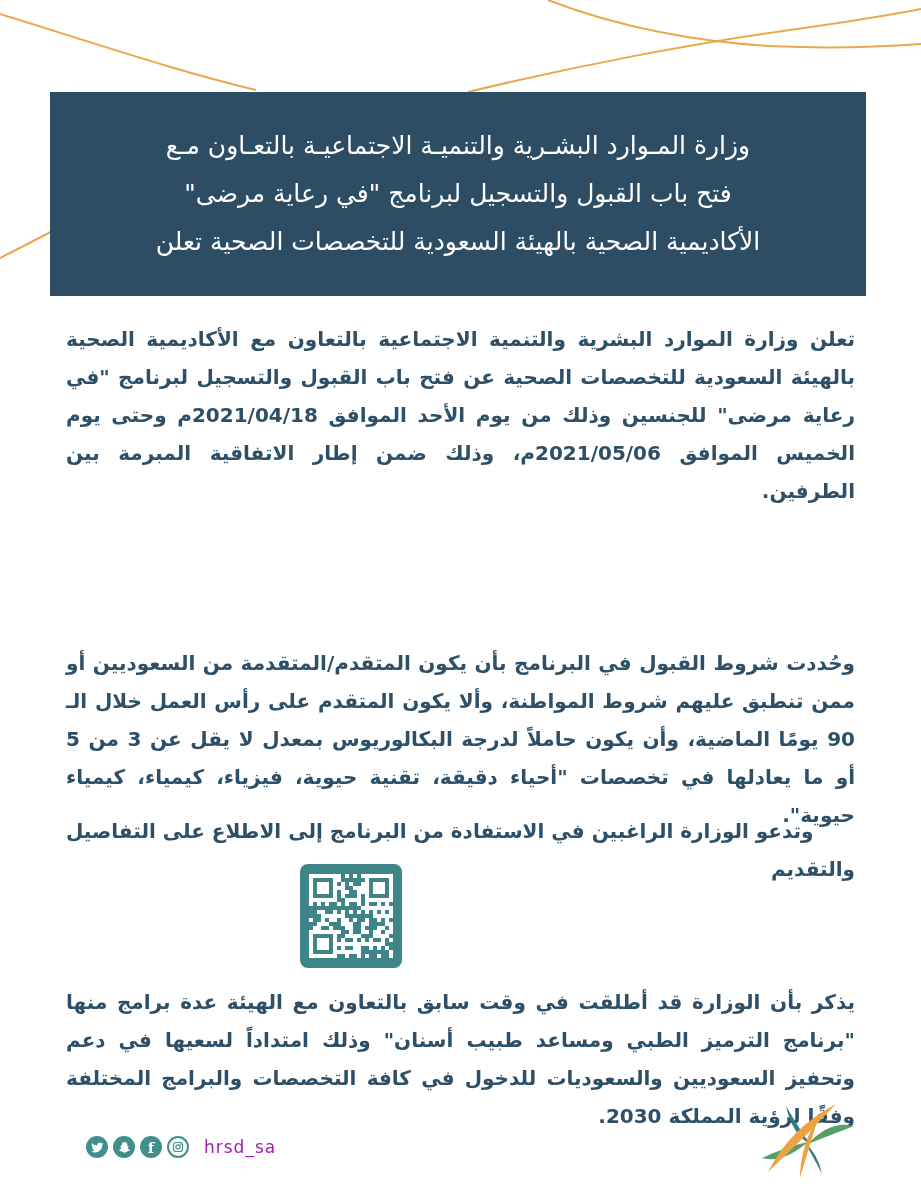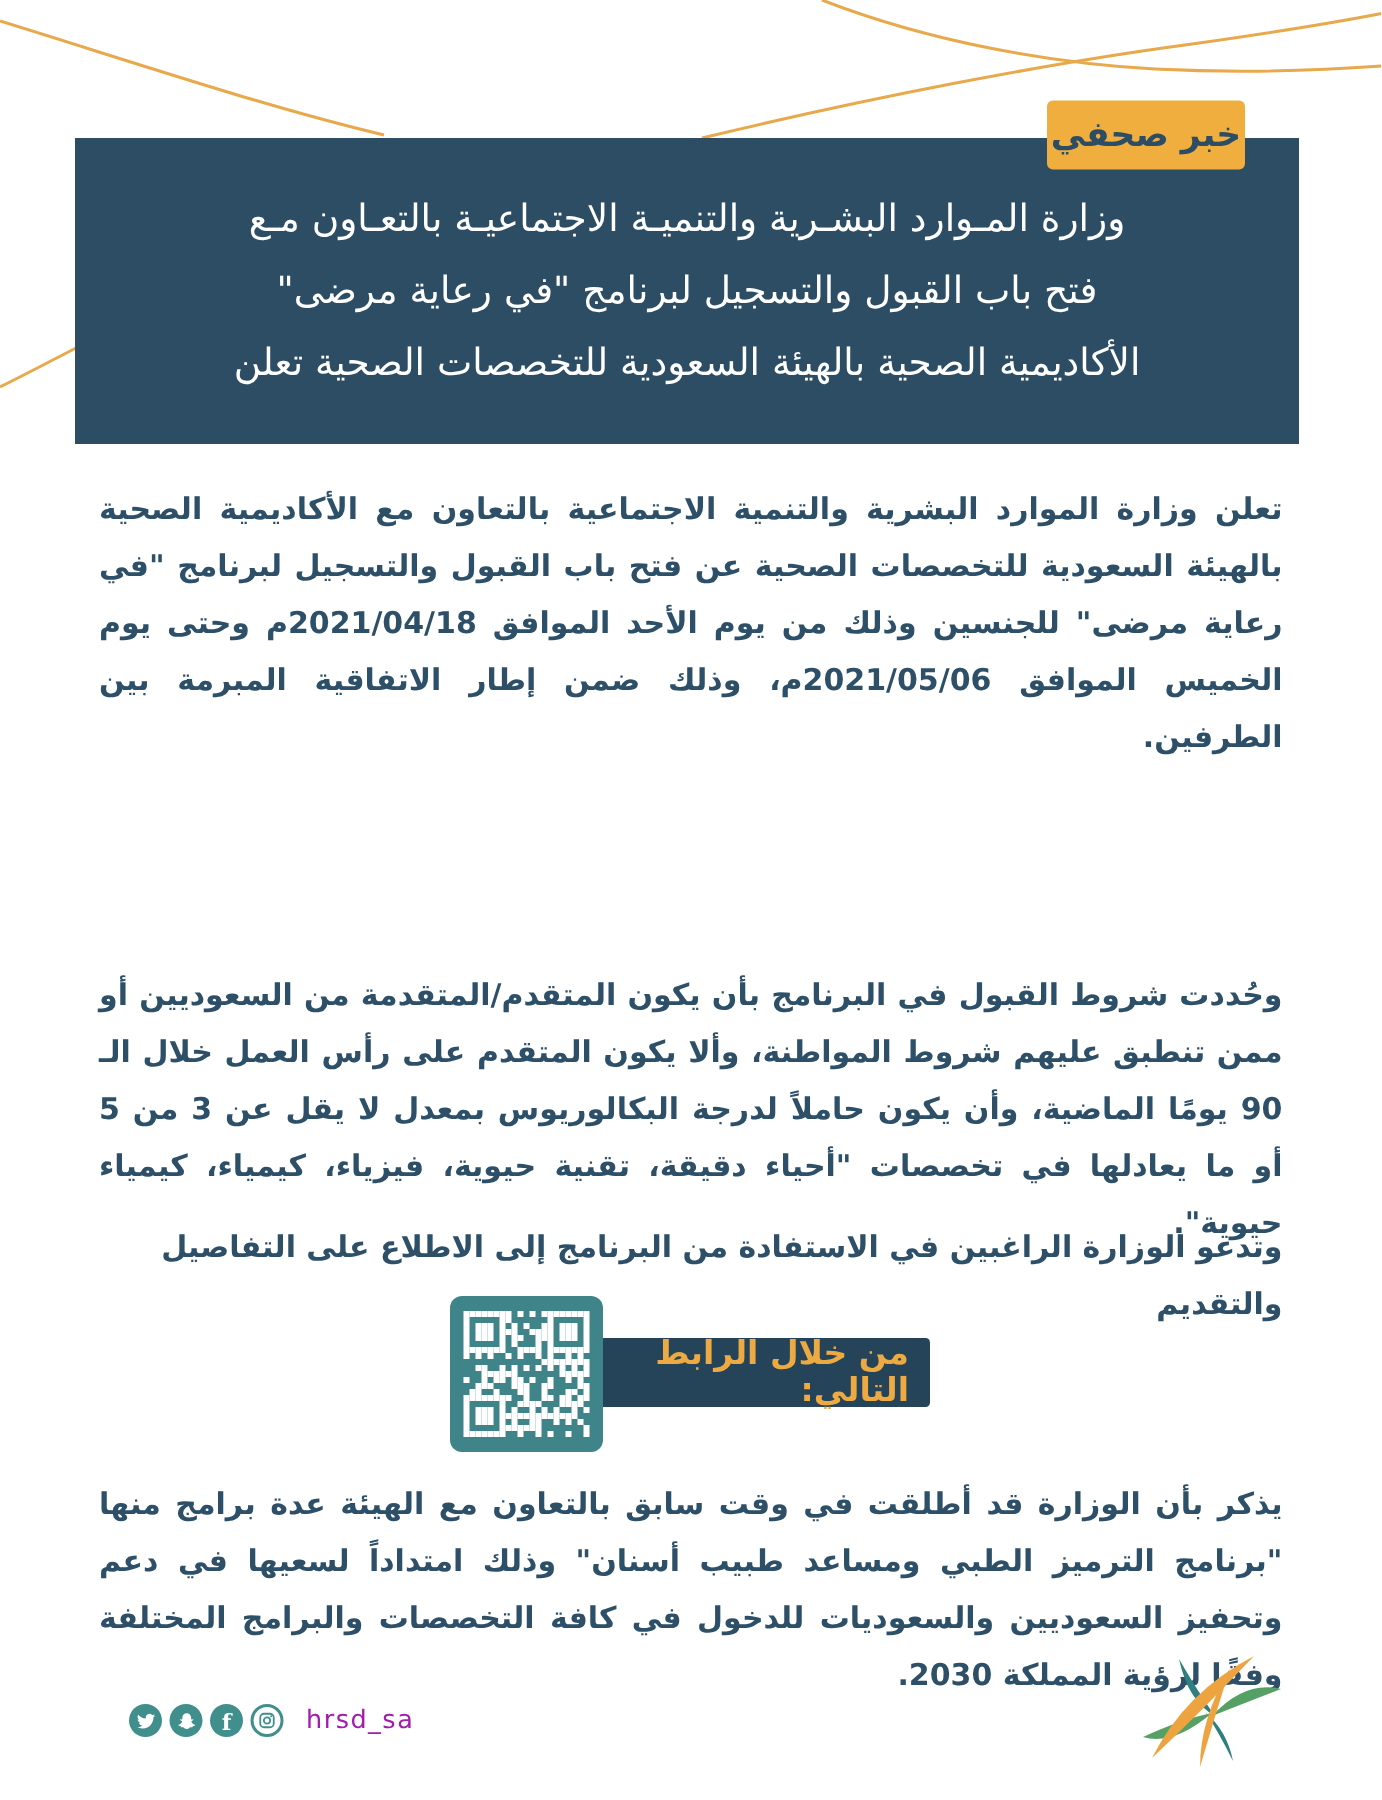--- a/index.html
+++ b/index.html
@@ -30,21 +30,21 @@
   }
   
   .para{
     position:absolute; left:66px; width:789px;
     direction:rtl; text-align:justify; text-align-last:right;
     color:#2D5068; font-weight:bold; font-size:20px; line-height:38px;
   }
   .p1{top:320px;}
   .p2{top:494px;}
   .p3{top:644px;}
-  .invite{top:812px; text-align:right;}
+  .invite{top:812px; text-align:left;}
   .p4{top:983px;}
   
   .qrsec{position:absolute; top:864px; left:300px; width:320px; height:106px; z-index:2;}
   .qrbar{
     position:absolute; left:95px; top:28px; width:225px; height:46px;
     background:#264459; border-radius:3px;
     display:flex; align-items:center; justify-content:center;
     direction:rtl; color:#EDAA43; font-weight:bold; font-size:22px;
     padding-right:14px; box-sizing:border-box;
   }
@@ -77,38 +77,32 @@
 
 <div class="page">
 
   <svg class="curves" width="921" height="1200" viewBox="0 0 921 1200">
     <path d="M0,14 C100,45 180,72 256,90" stroke="#E8A94C" stroke-width="2" fill="none"></path>
     <path d="M548,0 C620,28 700,42 770,46 C830,49 880,47 921,44" stroke="#E8A94C" stroke-width="2" fill="none"></path>
     <path d="M468,92 C580,65 700,42 790,30 C840,23 890,15 921,9" stroke="#E8A94C" stroke-width="2" fill="none"></path>
     <path d="M0,258 C40,238 80,216 130,192" stroke="#E8A94C" stroke-width="2" fill="none"></path>
   </svg>
 
-  <div class="badge">
-    <span>خبر صحفي</span>
-  </div>
 
   <div class="headerbox">
     <div class="tline">وزارة المـوارد البشـرية والتنميـة الاجتماعيـة بالتعـاون مـع</div>
     <div class="tline">فتح باب القبول والتسجيل لبرنامج "في رعاية مرضى"</div>
     <div class="tline">الأكاديمية الصحية بالهيئة السعودية للتخصصات الصحية تعلن</div>
   </div>
 
   <div class="para p1">تعلن وزارة الموارد البشرية والتنمية الاجتماعية بالتعاون مع الأكاديمية الصحية بالهيئة السعودية للتخصصات الصحية عن فتح باب القبول والتسجيل لبرنامج "في رعاية مرضى" للجنسين وذلك من يوم الأحد الموافق 2021/04/18م وحتى يوم الخميس الموافق 2021/05/06م، وذلك ضمن إطار الاتفاقية المبرمة بين الطرفين.</div>
   <div class="para p3">وحُددت شروط القبول في البرنامج بأن يكون المتقدم/المتقدمة من السعوديين أو ممن تنطبق عليهم شروط المواطنة، وألا يكون المتقدم على رأس العمل خلال الـ 90 يومًا الماضية، وأن يكون حاملاً لدرجة البكالوريوس بمعدل لا يقل عن 3 من 5 أو ما يعادلها في تخصصات "أحياء دقيقة، تقنية حيوية، فيزياء، كيمياء، كيمياء حيوية".</div>
   <div class="para invite">وتدعو الوزارة الراغبين في الاستفادة من البرنامج إلى الاطلاع على التفاصيل والتقديم</div>
 
   <div class="qrsec">
-    <div class="qrbar">
-      <span>من خلال الرابط التالي:</span>
-    </div>
     <div class="qrbox">
       <div class="qrgrid">
           <div style="left:0px;top:0px"></div>
           <div style="left:4px;top:0px"></div>
           <div style="left:8px;top:0px"></div>
           <div style="left:12px;top:0px"></div>
           <div style="left:16px;top:0px"></div>
           <div style="left:20px;top:0px"></div>
           <div style="left:24px;top:0px"></div>
           <div style="left:28px;top:0px"></div>

